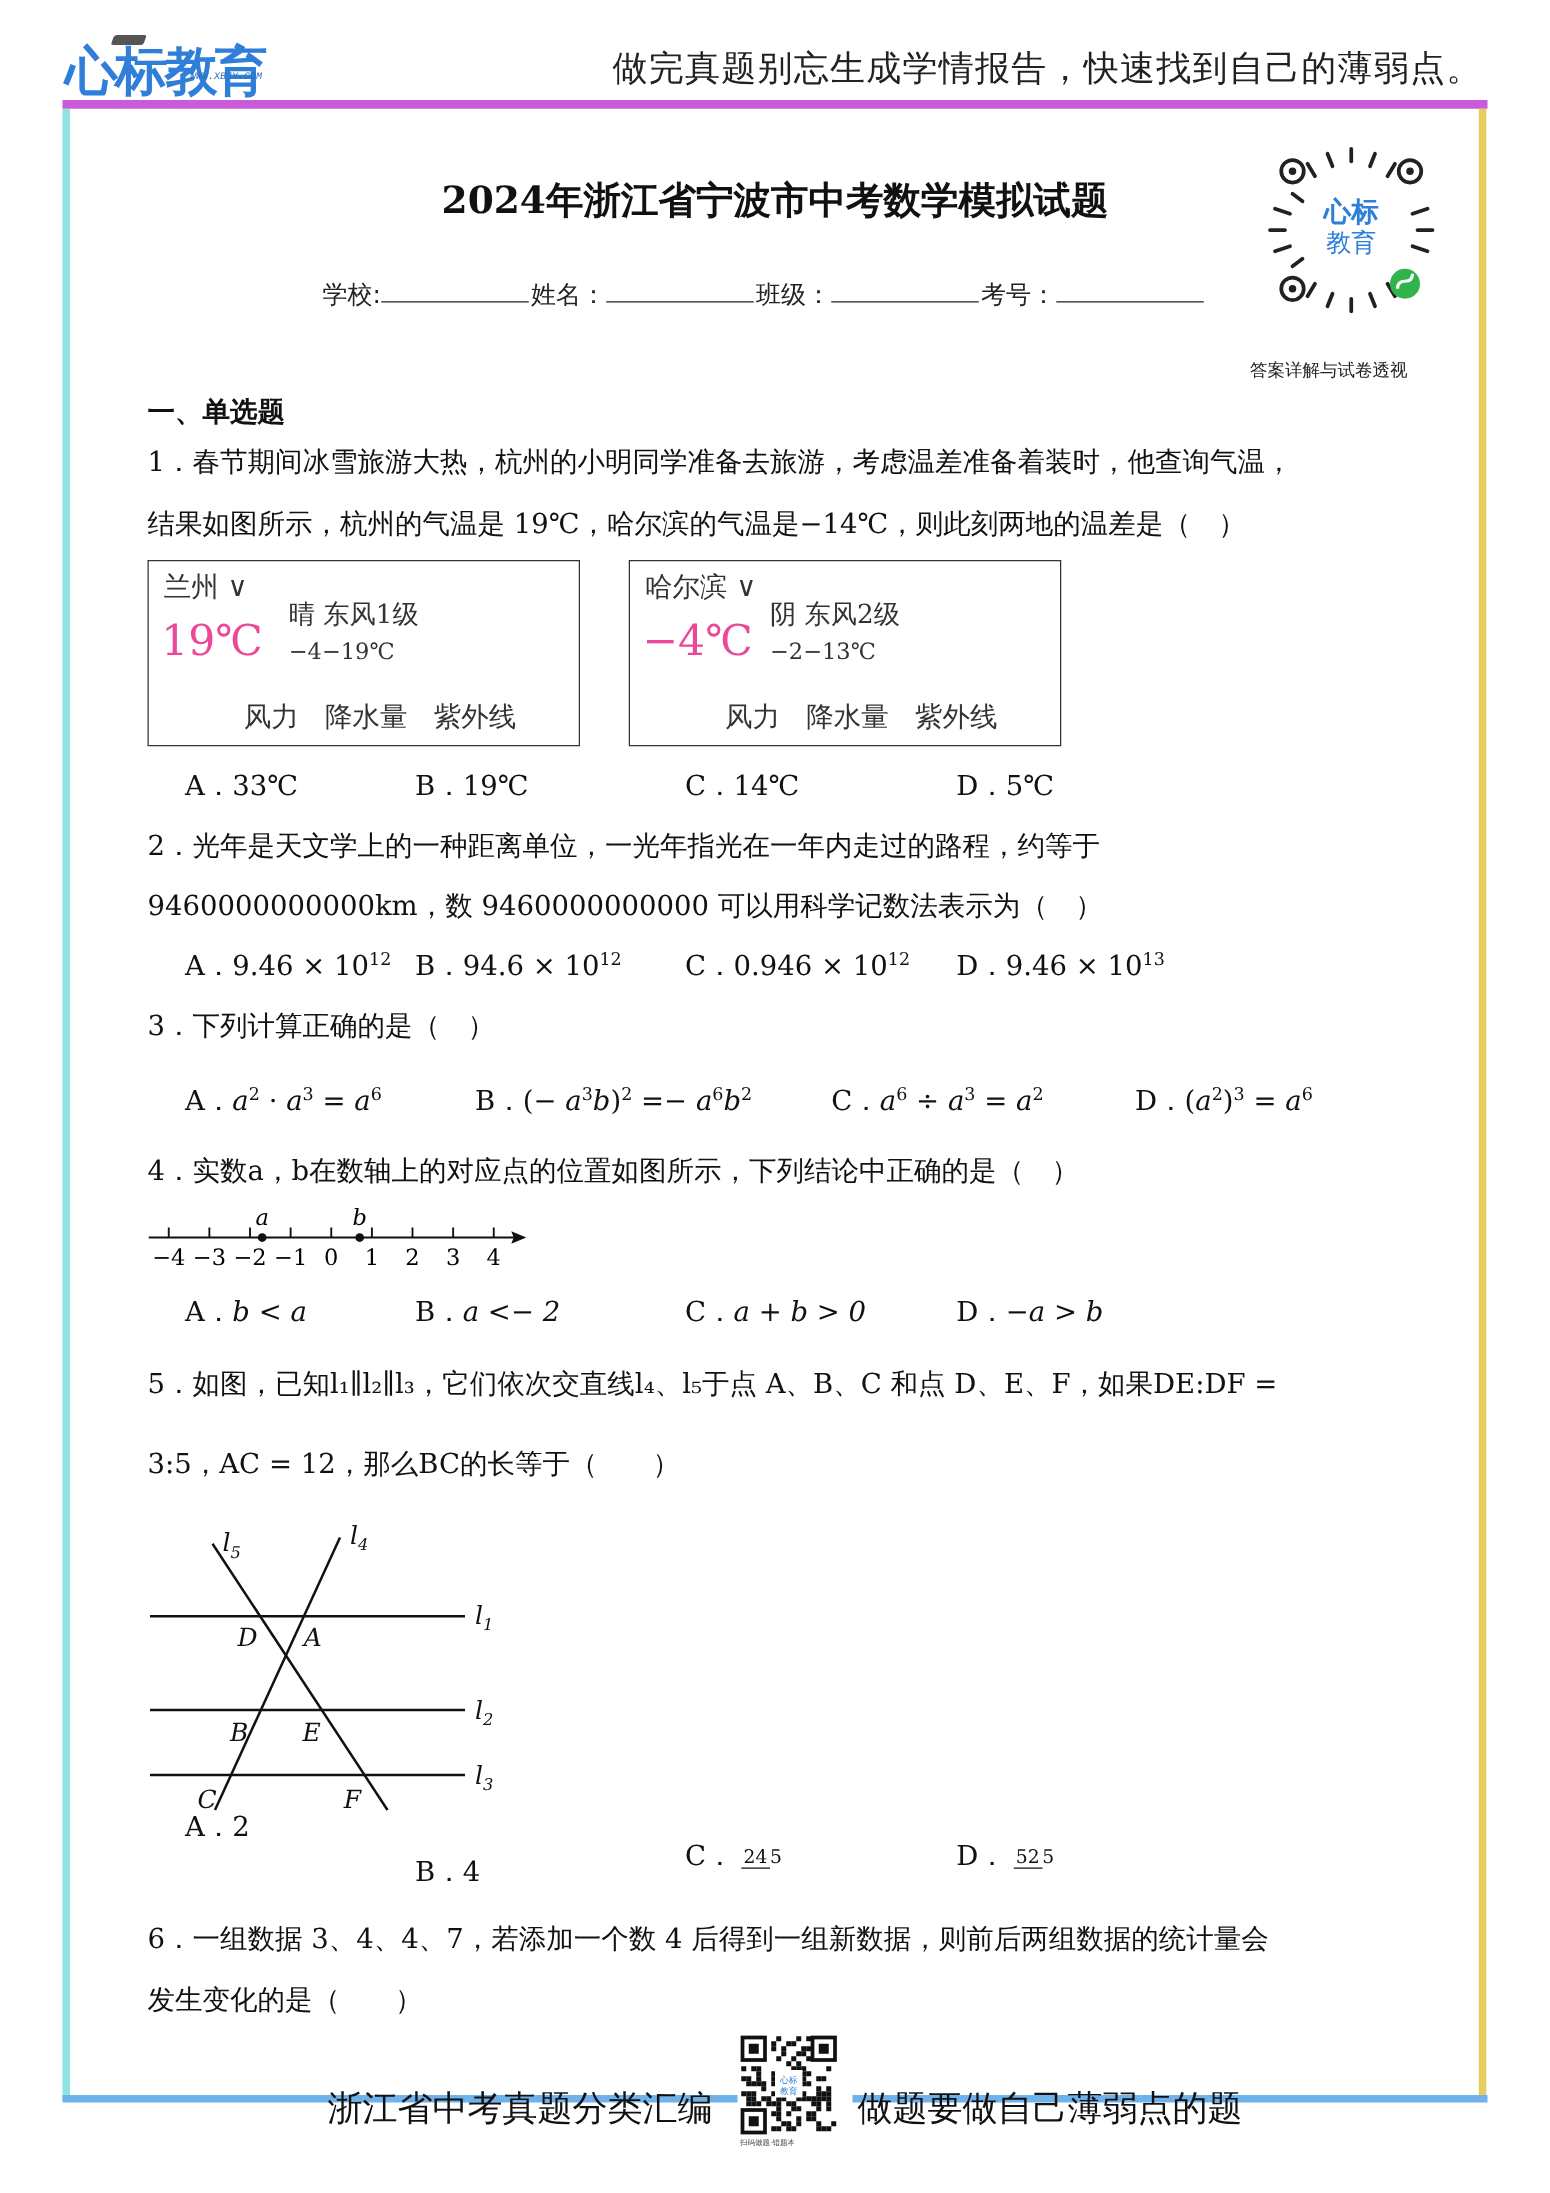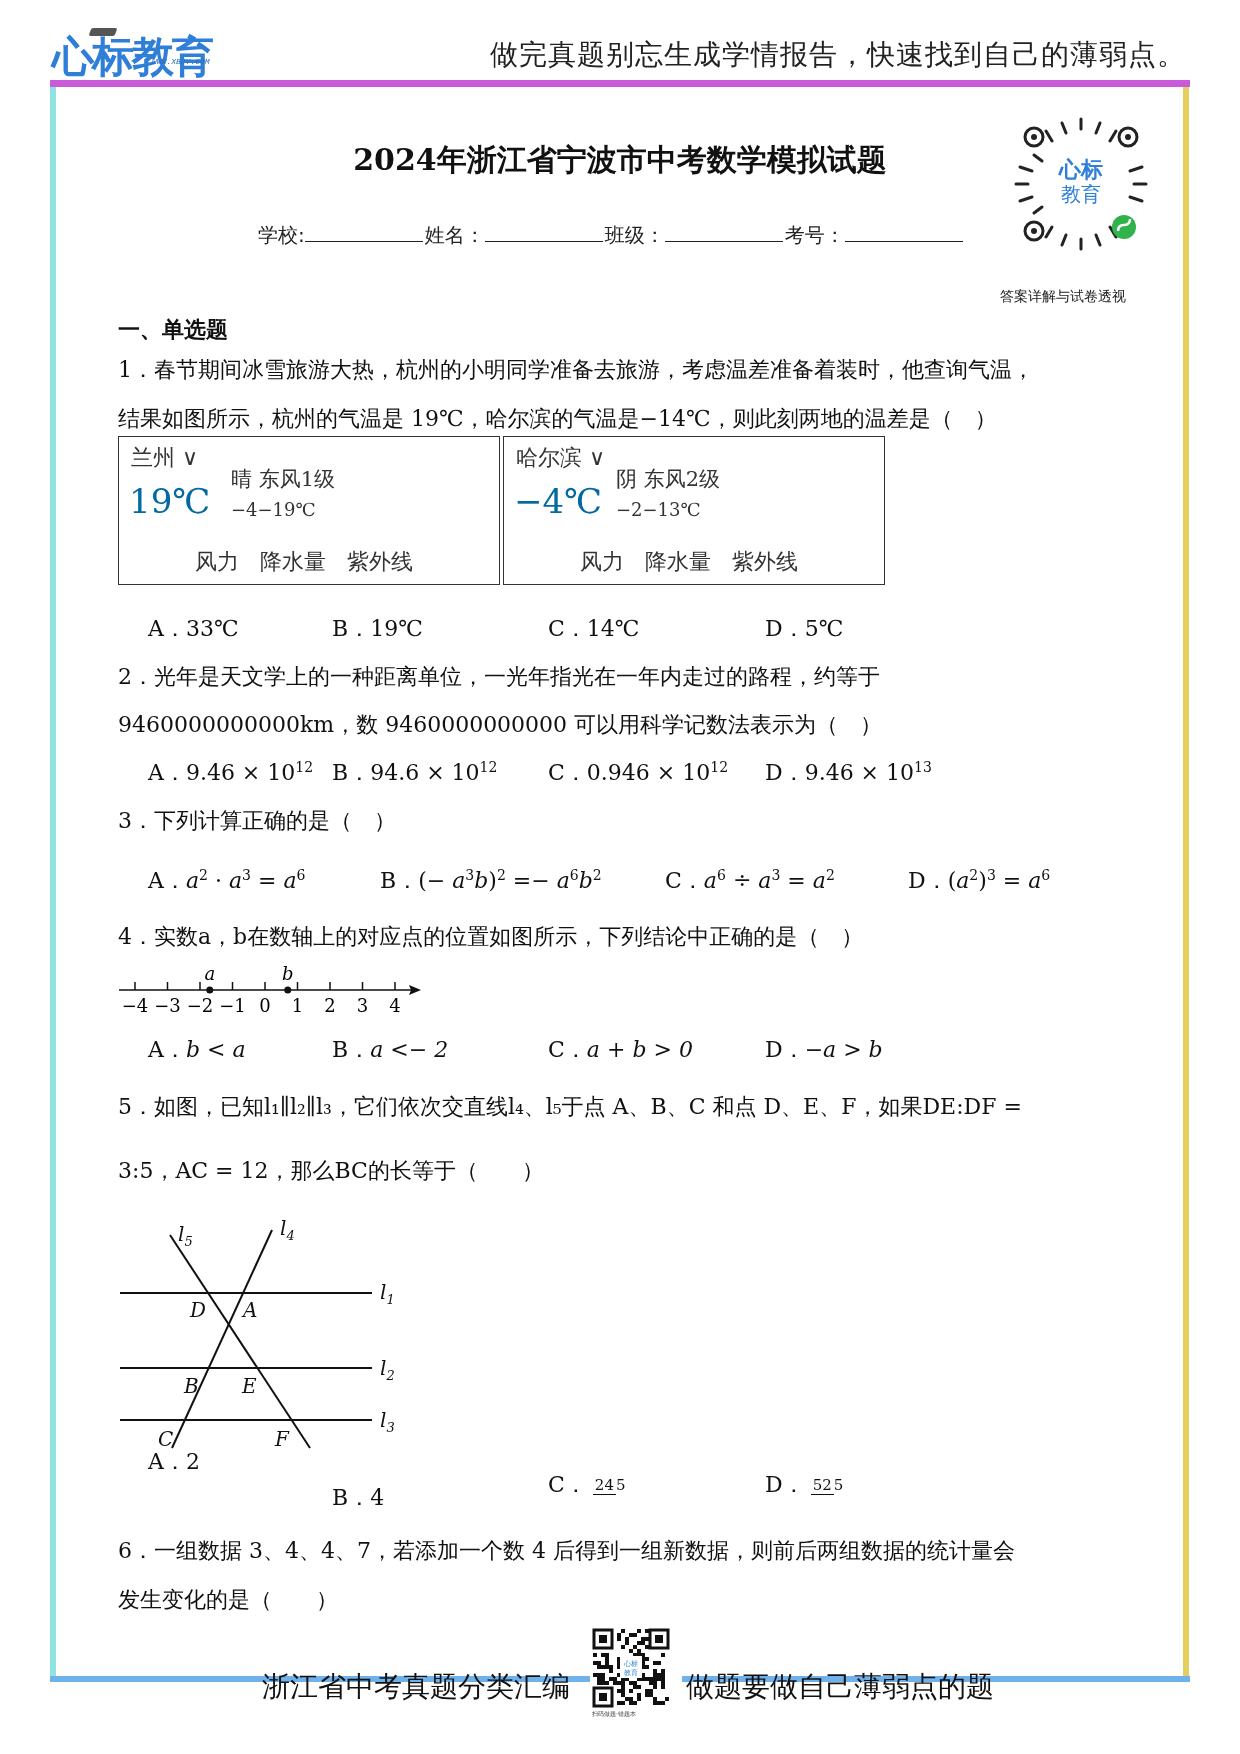--- a/index.html
+++ b/index.html
@@ -24,23 +24,23 @@
   
   .qr { left:1012px; top:115px; width:138px; height:138px; }
   .qr-caption { left:1000px; top:288px; font-size:14px; font-family:"DejaVu Sans", sans-serif; color:#222; }
   
   .section { left:118px; top:315px; font-weight:bold; font-size:22px; font-family:"DejaVu Sans", sans-serif; }
   .line { left:118px; font-size:22px; white-space:nowrap; }
   .opt { font-size:22px; white-space:nowrap; }
   sup { font-size:14px; }
   .m { font-style:italic; }
   
-  .wbox { border:1.5px solid #333; width:344px; height:147px; top:436px; font-family:"DejaVu Serif", serif; color:#333;padding-left:36px; }
+  .wbox { border:1.5px solid #333; width:344px; height:147px; top:448px; font-family:"DejaVu Serif", serif; color:#333; }
   .wbox .city { position:absolute; left:12px; top:6px; font-size:22px; }
-  .wbox .temp { position:absolute; left:10px; top:44px; font-size:34px; color:#0369a1; }
+  .wbox .temp { position:absolute; left:10px; top:44px; font-size:34px; color:#ec4899; }
   .wbox .desc { position:absolute; left:112px; top:28px; font-size:21px; }
   .wbox .range { position:absolute; left:112px; top:62px; font-size:18px; }
   .wbox .tabs { position:absolute; left:76px; top:110px; font-size:22px; word-spacing:14px; }
   
   .frac { display:inline-flex; flex-direction:row; align-items:center; vertical-align:middle; font-size:15px; line-height:18px; margin-left:6px; }
   .frac .num { border-bottom:1.5px solid #111; padding:0 2px; }
   
   .footer-l { left:262px; top:1668px; font-family:"DejaVu Sans", sans-serif; font-size:28px; color:#111; }
   .footer-r { left:686px; top:1668px; font-family:"DejaVu Sans", sans-serif; font-size:28px; color:#111; }
   .footer-qr { left:592px; top:1628px; width:78px; height:80px; }

